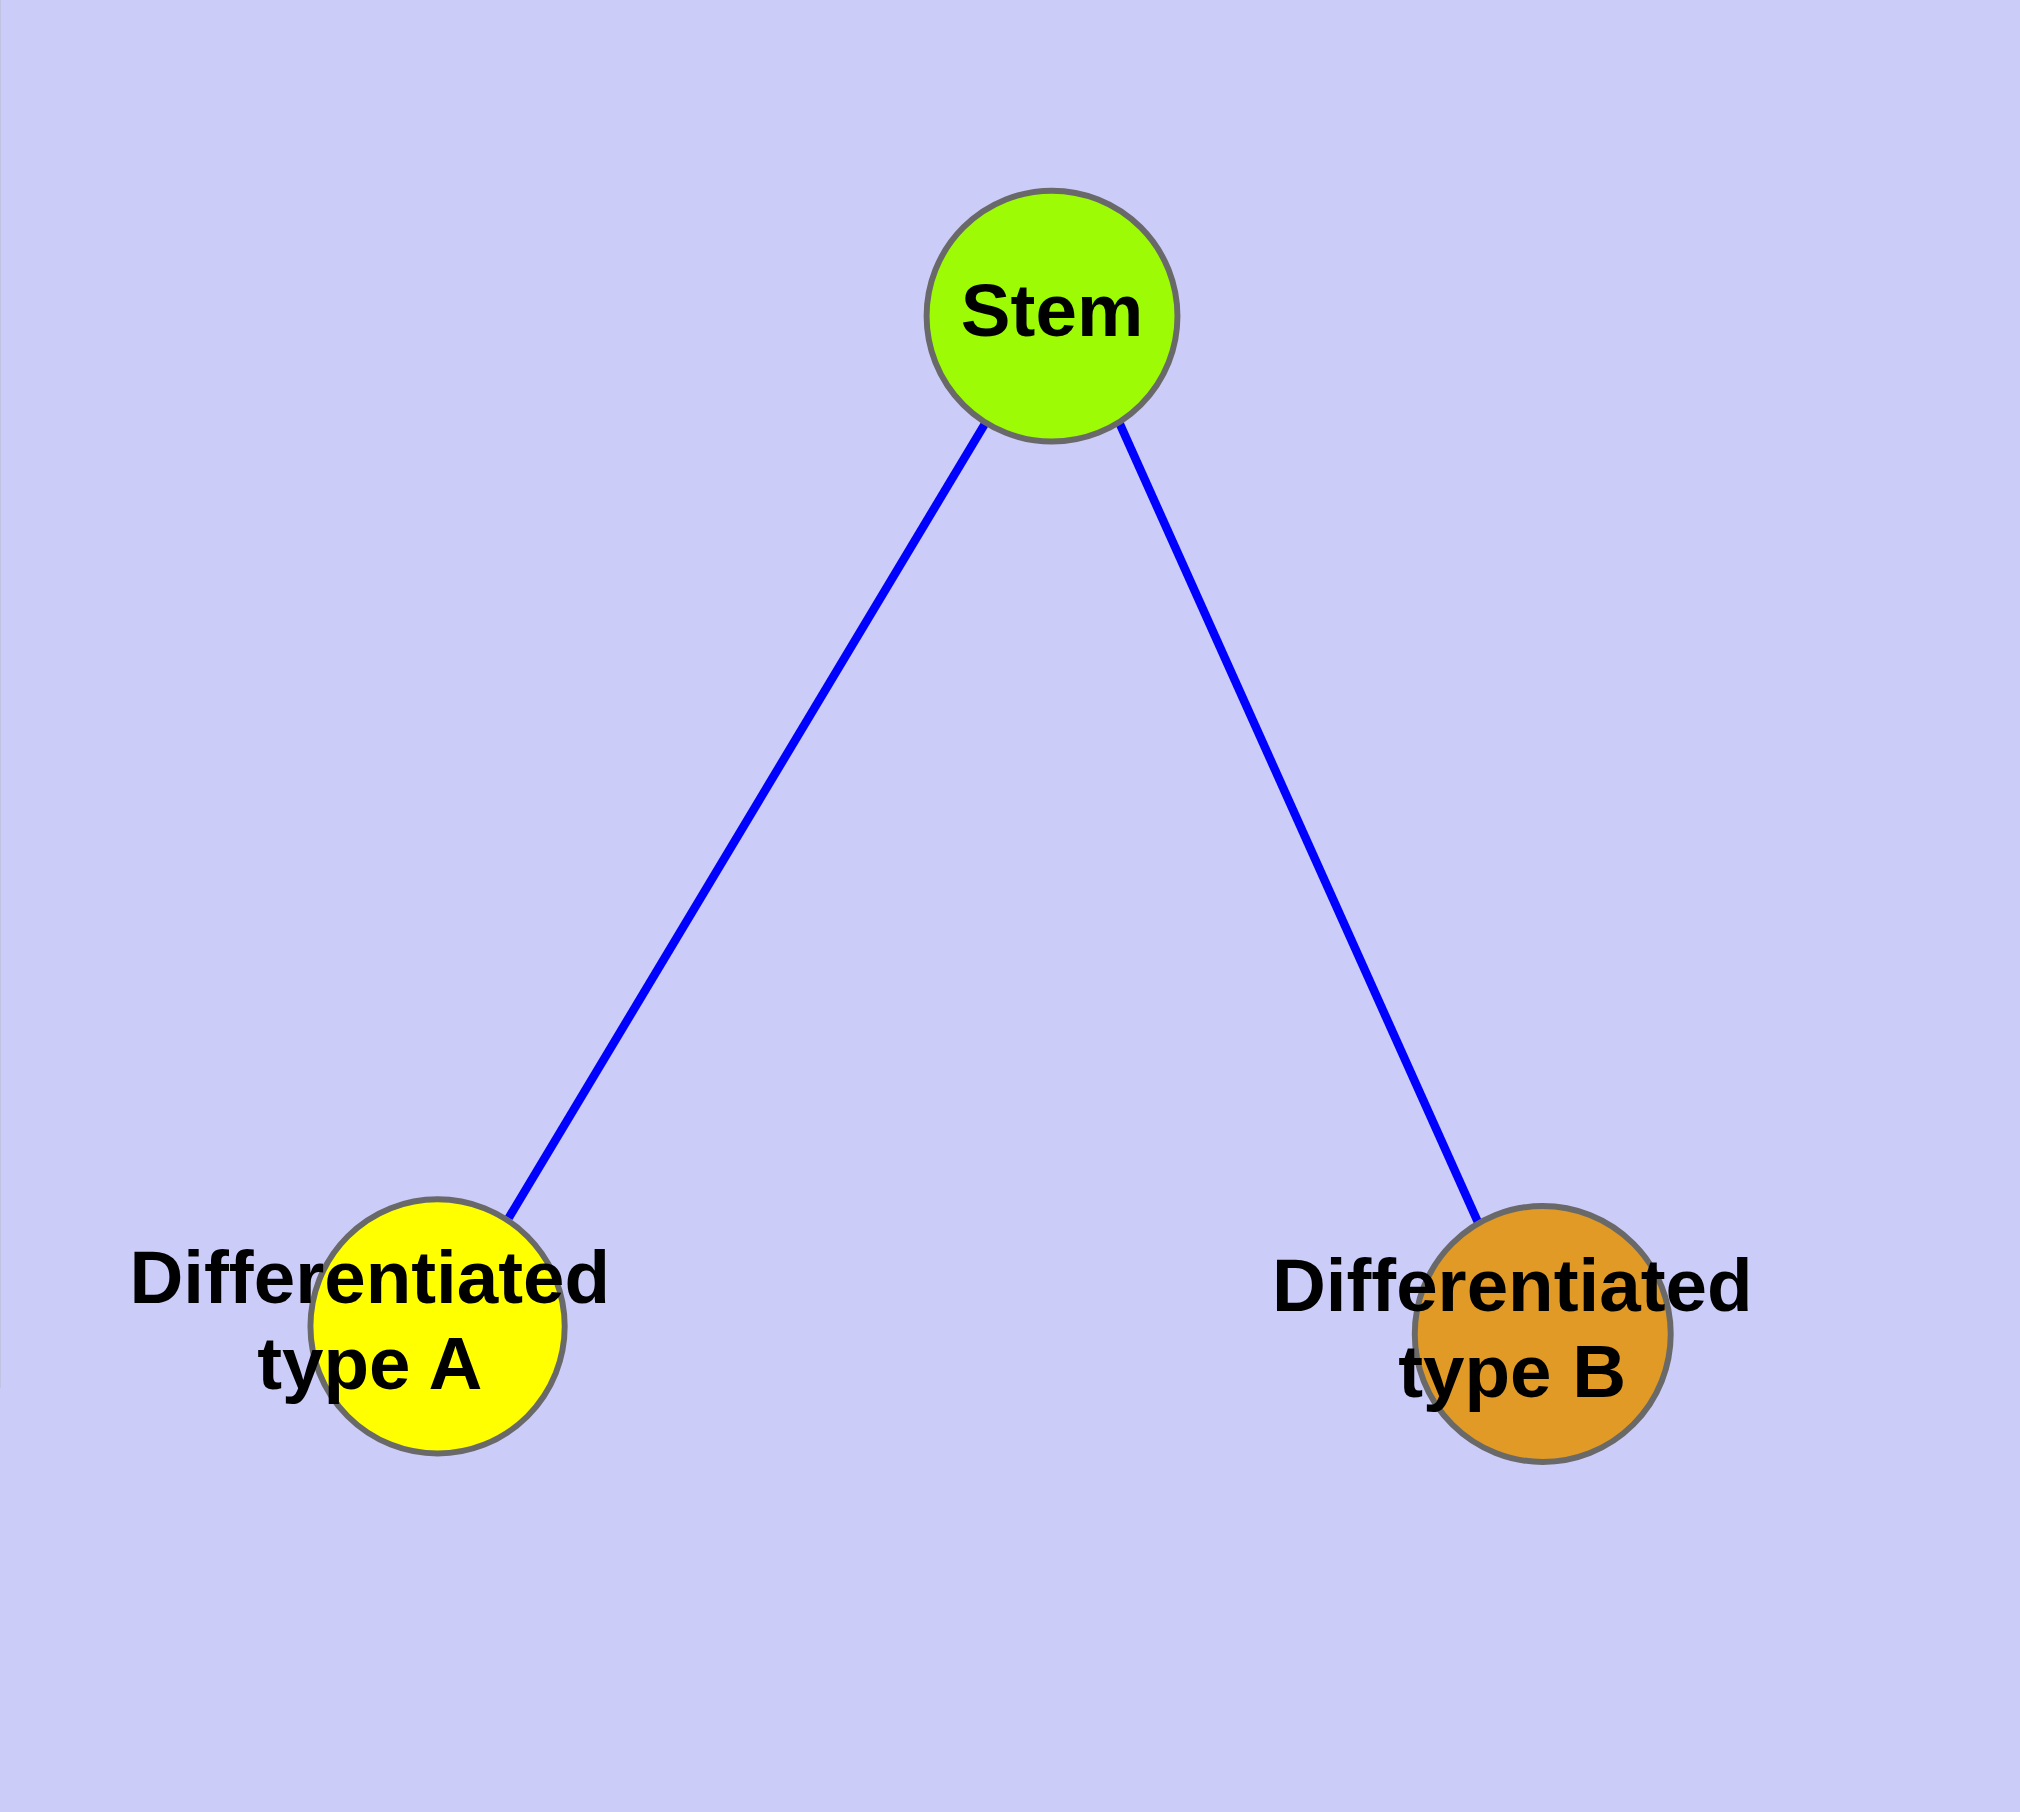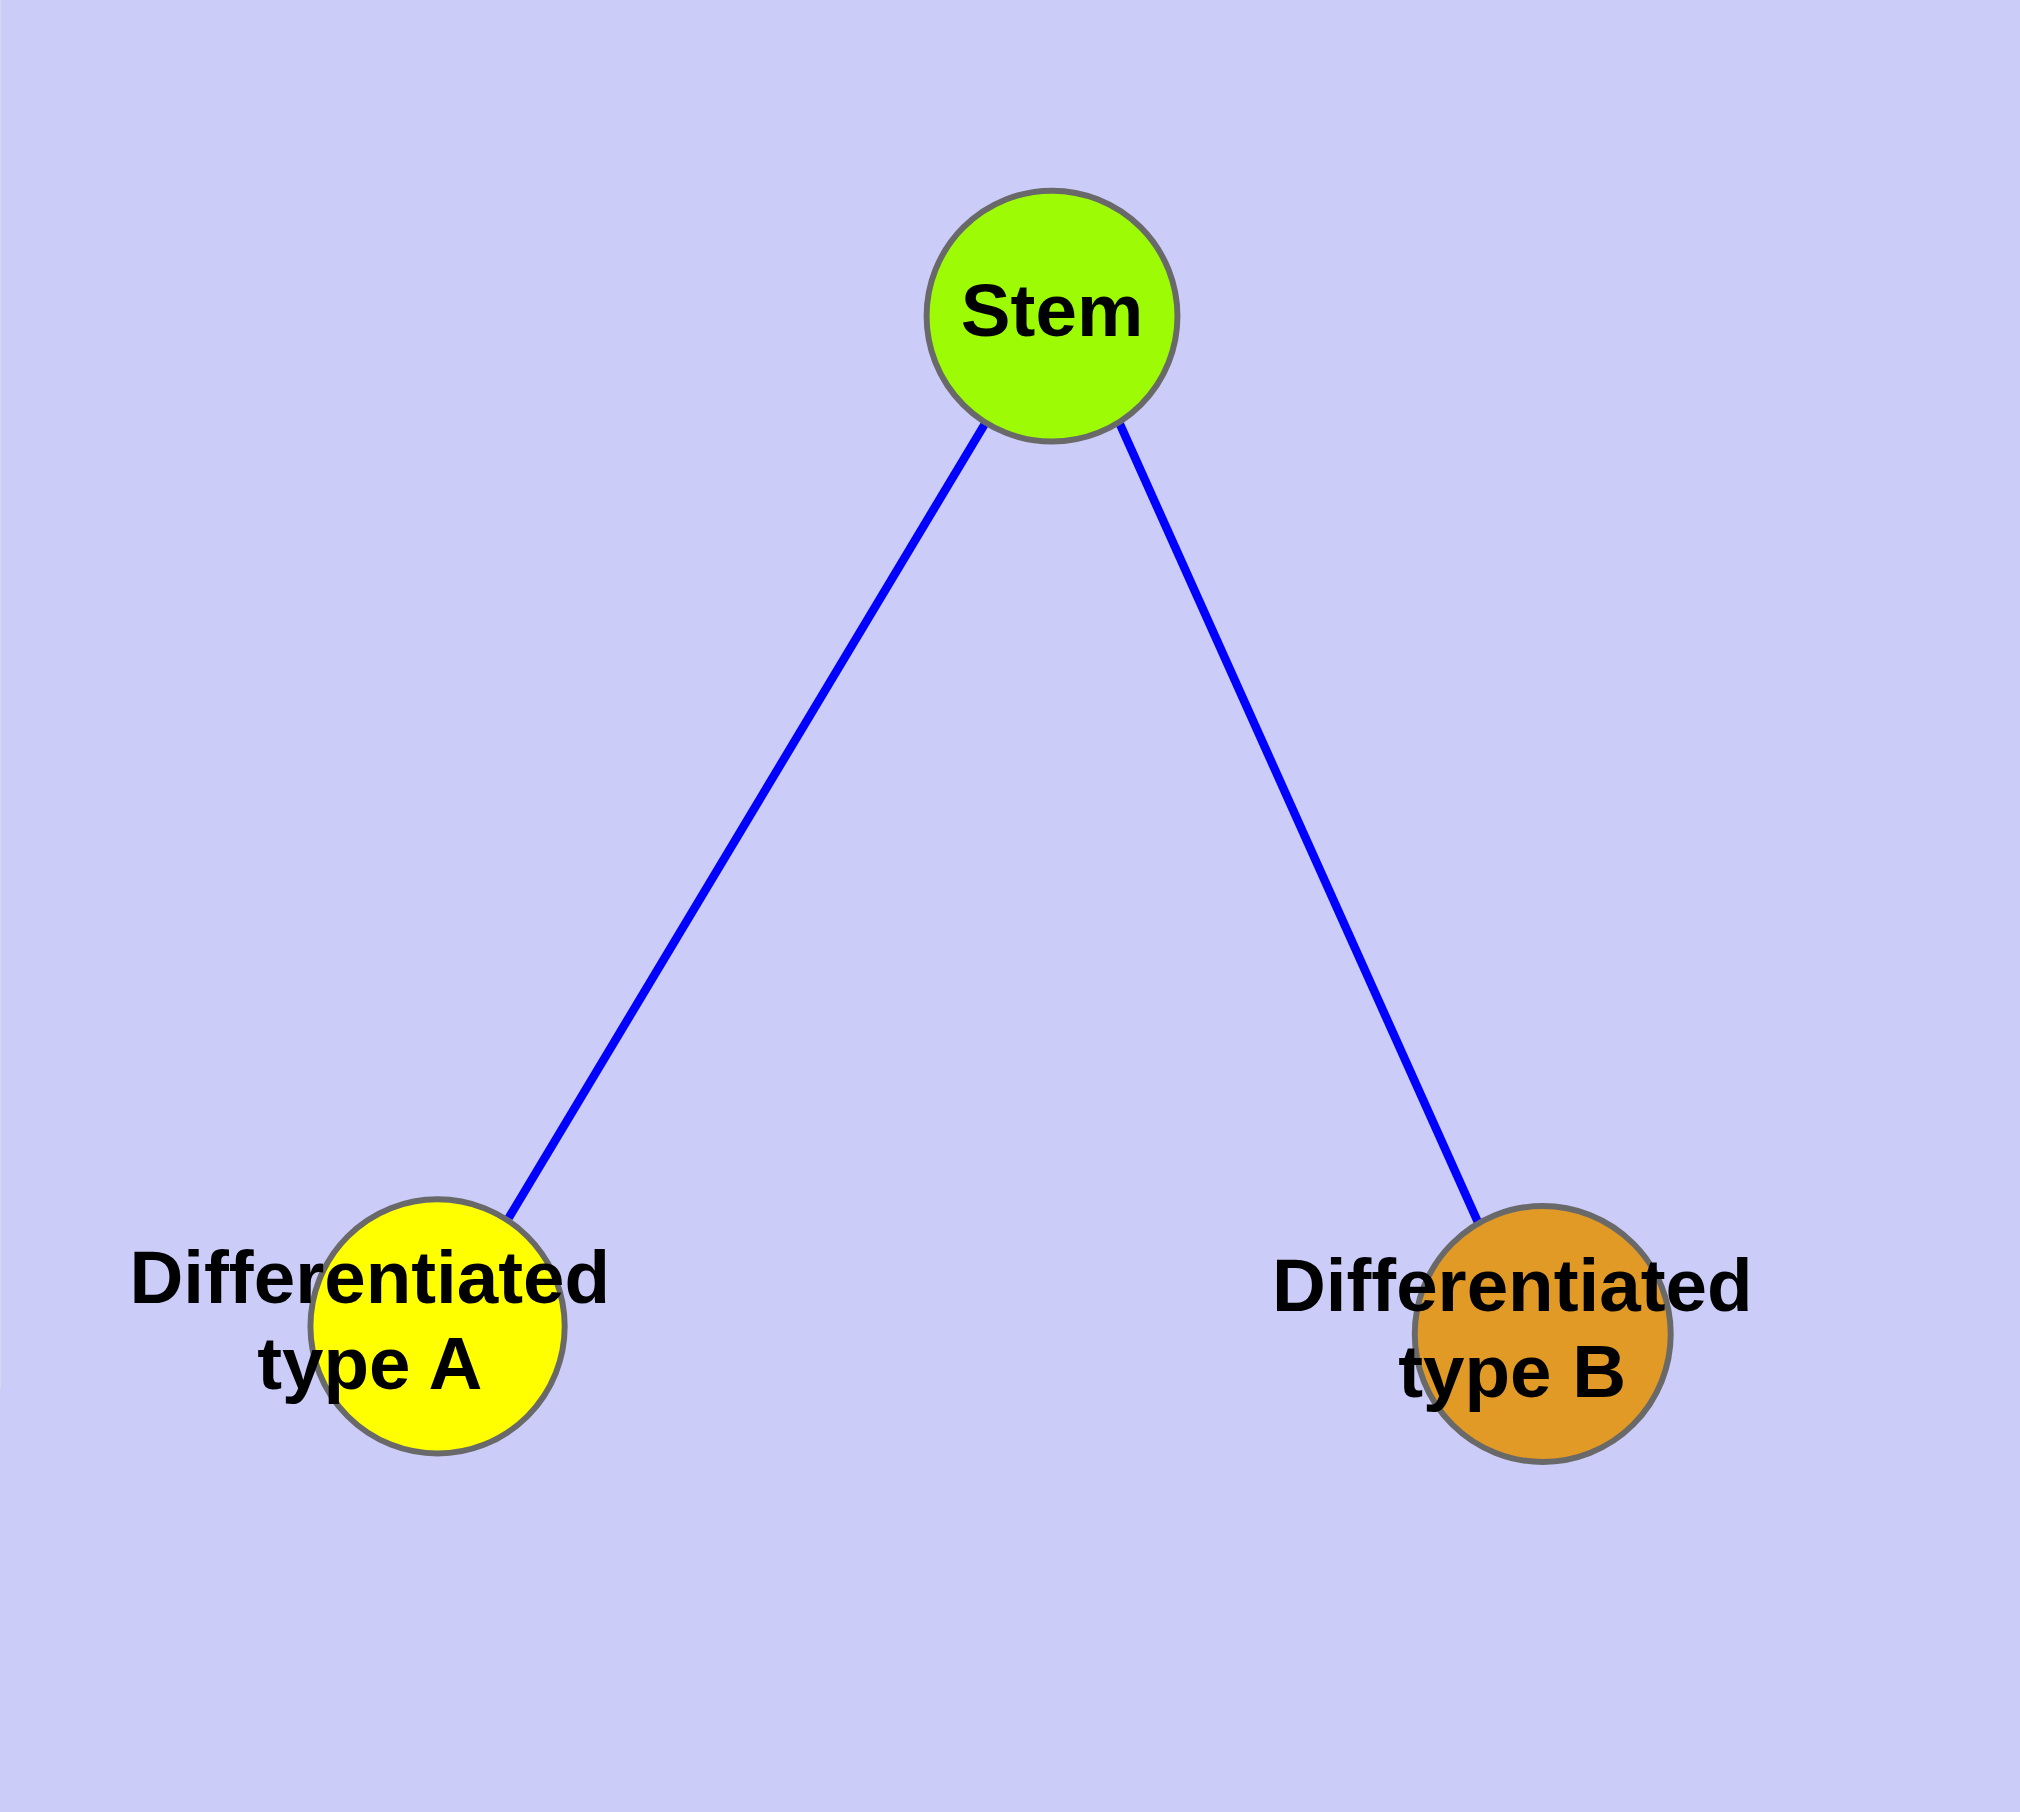--- a/index.html
+++ b/index.html
@@ -11,21 +11,21 @@
   body {
     width: 2021px;
     height: 1812px;
     overflow: hidden;
     font-family: "Liberation Sans", sans-serif;
   }
   #graph-canvas {
     position: relative;
     width: 2021px;
     height: 1388px;
-    background: #fef9c3;
+    background: #a3a3a3;
   }
   #graph-svg {
     position: absolute;
     top: 0;
     left: 0;
     width: 2021px;
     height: 1812px;
     display: block;
   }
   .node-label {

